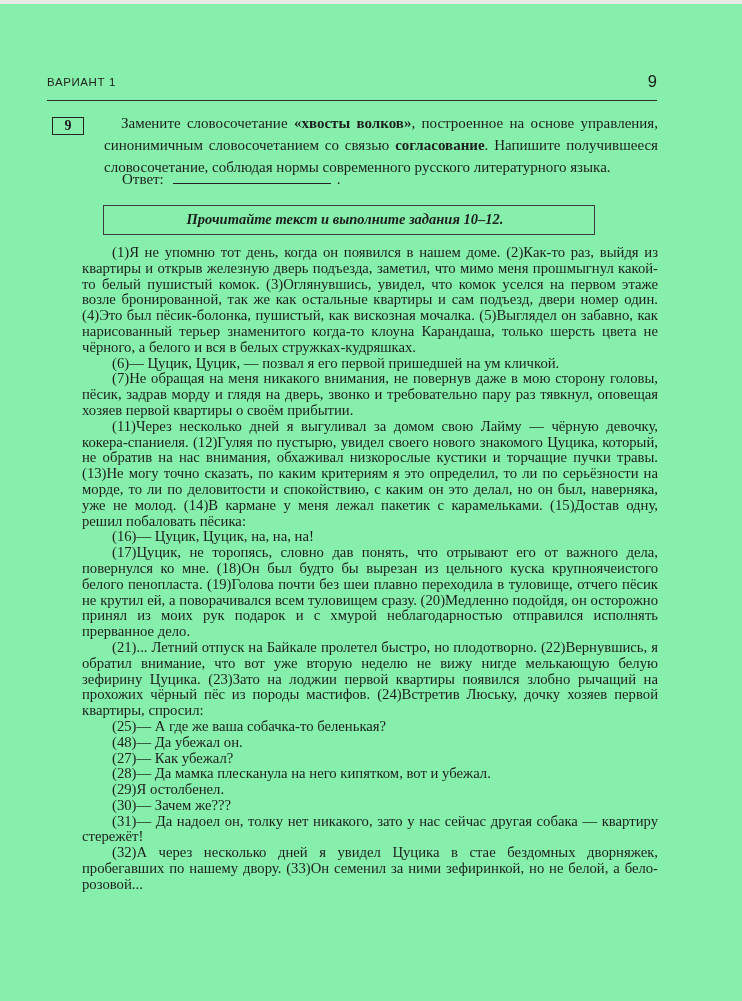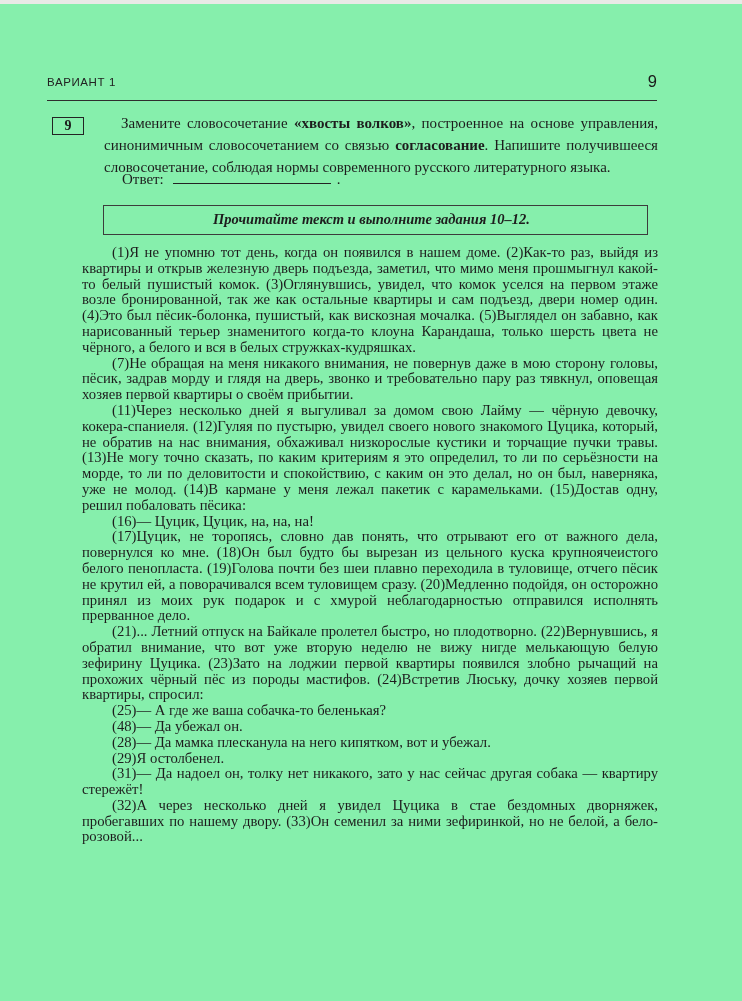--- a/index.html
+++ b/index.html
@@ -88,21 +88,21 @@
     margin-left: 9px;
     vertical-align: baseline;
   }
   .answer-suffix { margin-left: 6px; }
 
   
   .instruction-box {
     position: absolute;
     left: 103px;
     top: 201px;
-    width: 545px;
+    width: 492px;
     box-sizing: border-box;
     border: 1px solid #3c3c3c;
     text-align: center;
     padding: 5px 8px 6px 0;
     font-weight: bold;
     font-style: italic;
     font-size: 14.5px;
   }
 
   
@@ -142,27 +142,30 @@
     <span>Ответ:</span><span class="answer-line"></span><span class="answer-suffix">.</span>
   </div>
 
   <div class="instruction-box">
     <span>Прочитайте текст и выполните задания 10–12.</span>
   </div>
 
   <div class="story">
     <div>
         <p class="story-p">(1)Я не упомню тот день, когда он появился в нашем доме. (2)Как-то раз, выйдя из квартиры и открыв железную дверь подъезда, заметил, что мимо меня прошмыгнул какой-то белый пушистый комок. (3)Оглянувшись, увидел, что комок уселся на первом этаже возле бронированной, так же как остальные квартиры и сам подъезд, двери номер один. (4)Это был пёсик-болонка, пушистый, как вискозная мочалка. (5)Выглядел он забавно, как нарисованный терьер знаменитого когда-то клоуна Карандаша, только шерсть цвета не чёрного, а белого и вся в белых стружках-кудряшках.</p>
+        <p class="story-p">(6)— Цуцик, Цуцик, — позвал я его первой пришедшей на ум кличкой.</p>
         <p class="story-p">(7)Не обращая на меня никакого внимания, не повернув даже в мою сторону головы, пёсик, задрав морду и глядя на дверь, звонко и требовательно пару раз тявкнул, оповещая хозяев первой квартиры о своём прибытии.</p>
         <p class="story-p">(11)Через несколько дней я выгуливал за домом свою Лайму — чёрную девочку, кокера-спаниеля. (12)Гуляя по пустырю, увидел своего нового знакомого Цуцика, который, не обратив на нас внимания, обхаживал низкорослые кустики и торчащие пучки травы. (13)Не могу точно сказать, по каким критериям я это определил, то ли по серьёзности на морде, то ли по деловитости и спокойствию, с каким он это делал, но он был, наверняка, уже не молод. (14)В кармане у меня лежал пакетик с карамельками. (15)Достав одну, решил побаловать пёсика:</p>
         <p class="story-p">(16)— Цуцик, Цуцик, на, на, на!</p>
         <p class="story-p">(17)Цуцик, не торопясь, словно дав понять, что отрывают его от важного дела, повернулся ко мне. (18)Он был будто бы вырезан из цельного куска крупноячеистого белого пенопласта. (19)Голова почти без шеи плавно переходила в туловище, отчего пёсик не крутил ей, а поворачивался всем туловищем сразу. (20)Медленно подойдя, он осторожно принял из моих рук подарок и с хмурой неблагодарностью отправился исполнять прерванное дело.</p>
         <p class="story-p">(21)... Летний отпуск на Байкале пролетел быстро, но плодотворно. (22)Вернувшись, я обратил внимание, что вот уже вторую неделю не вижу нигде мелькающую белую зефирину Цуцика. (23)Зато на лоджии первой квартиры появился злобно рычащий на прохожих чёрный пёс из породы мастифов. (24)Встретив Люську, дочку хозяев первой квартиры, спросил:</p>
         <p class="story-p">(25)— А где же ваша собачка-то беленькая?</p>
         <p class="story-p">(48)— Да убежал он.</p>
+        <p class="story-p">(27)— Как убежал?</p>
         <p class="story-p">(28)— Да мамка плесканула на него кипятком, вот и убежал.</p>
         <p class="story-p">(29)Я остолбенел.</p>
+        <p class="story-p">(30)— Зачем же???</p>
         <p class="story-p">(31)— Да надоел он, толку нет никакого, зато у нас сейчас другая собака — квартиру стережёт!</p>
         <p class="story-p">(32)А через несколько дней я увидел Цуцика в стае бездомных дворняжек, пробегавших по нашему двору. (33)Он семенил за ними зефиринкой, но не белой, а бело-розовой...</p>
       </div>
   </div>
 
 </div>
 
 </body></html>

